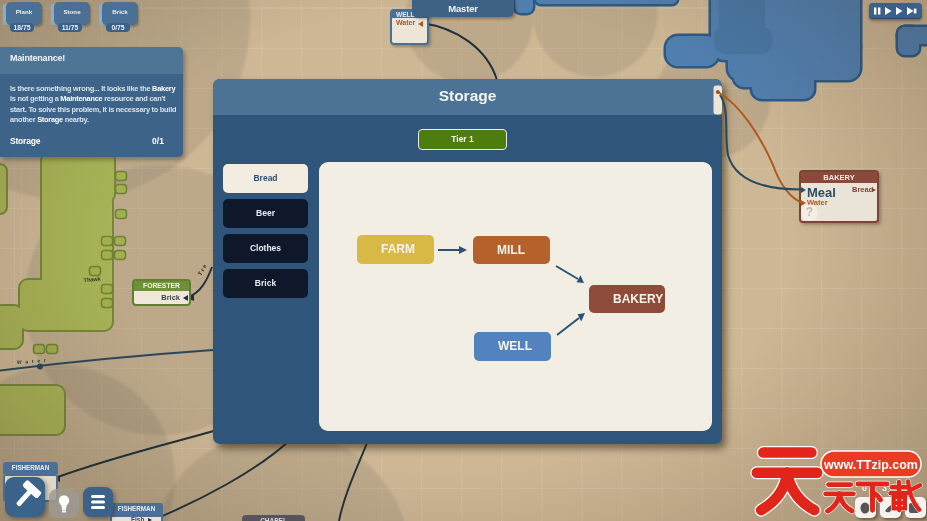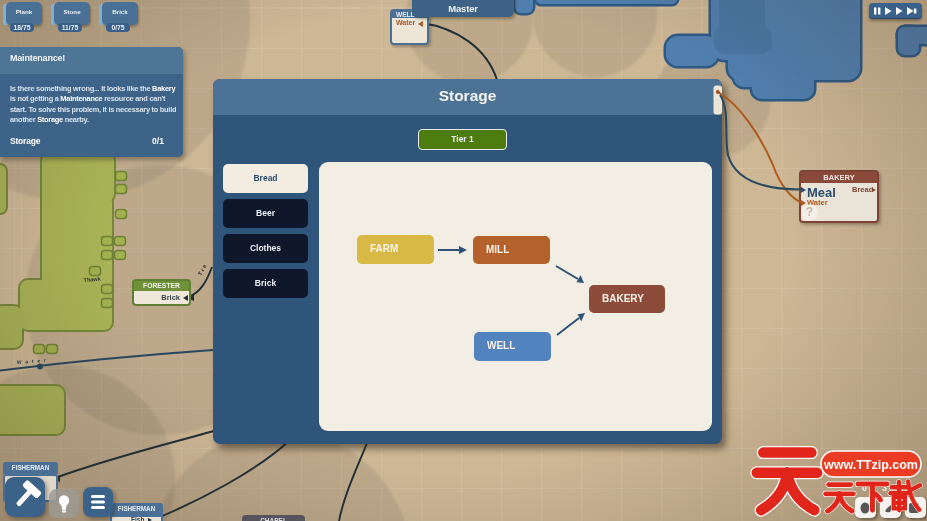--- a/index.html
+++ b/index.html
@@ -17,22 +17,22 @@
   .chipbody{width:36px;height:23px;background:#4b7095;border-radius:5px;text-align:center;
     font-size:6.2px;font-weight:bold;color:#e9eff5;line-height:20px;box-shadow:1px 2px 2px rgba(40,30,15,0.3);}
   .chipcount{width:24px;height:9px;background:#3a5f89;border-radius:4px;text-align:center;
     font-size:6.8px;font-weight:bold;color:#e9eff5;line-height:9.5px;}
   .tab{width:89px;height:21px;background:#547a9d;border-radius:4px;text-align:center;
     font-size:8.5px;font-weight:bold;color:#e9eef3;line-height:21px;margin-top:40px;}
   .tabsel{width:89px;height:21px;background:#4d7c0f;border:1.5px solid #e8eaec;border-radius:4px;
     box-sizing:border-box;text-align:center;font-size:8.5px;font-weight:bold;color:#f2f4f6;line-height:18px;}
   .sbtn{left:223px;width:85px;height:29px;background:#0f172a;border-radius:5px;text-align:center;
     font-size:8.5px;font-weight:bold;color:#e9eef3;line-height:29px;}
-  .node{border-radius:5px;font-size:10px;font-weight:bold;color:#f7f3ea;line-height:28px;
-    padding-left:13px;box-sizing:border-box;}
+  .node{border-radius:5px;font-size:12px;font-weight:bold;color:#f7f3ea;line-height:28px;
+    padding-left:24px;box-sizing:border-box;}
   .sq{width:21px;height:21px;background:#f5f3ef;border-radius:5px;box-shadow:2px 2px 3px rgba(40,30,15,0.45);}
 </style>
 </head>
 <body>
 <div id="stage">
 
   <div class="grid"></div>
 
   <div class="fog" style="left:-110px;top:-160px;width:360px;height:360px;"></div>
 

